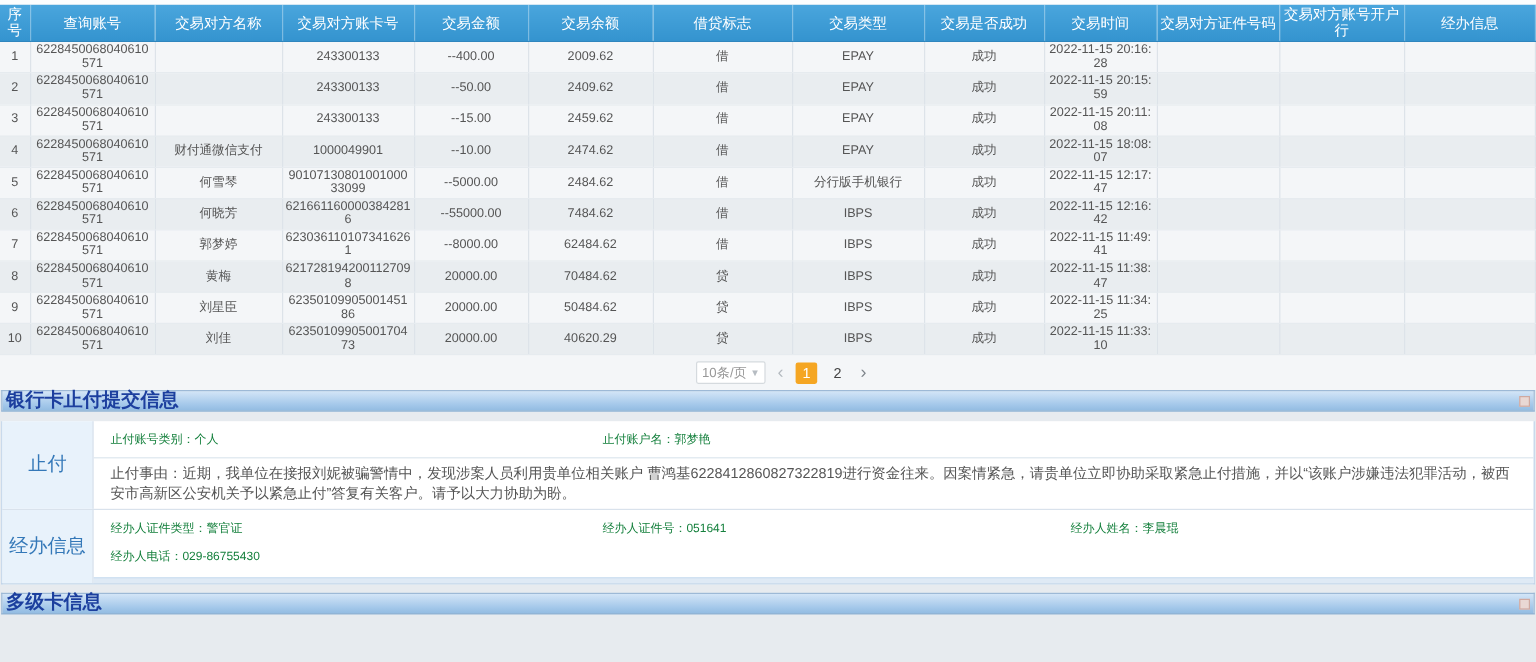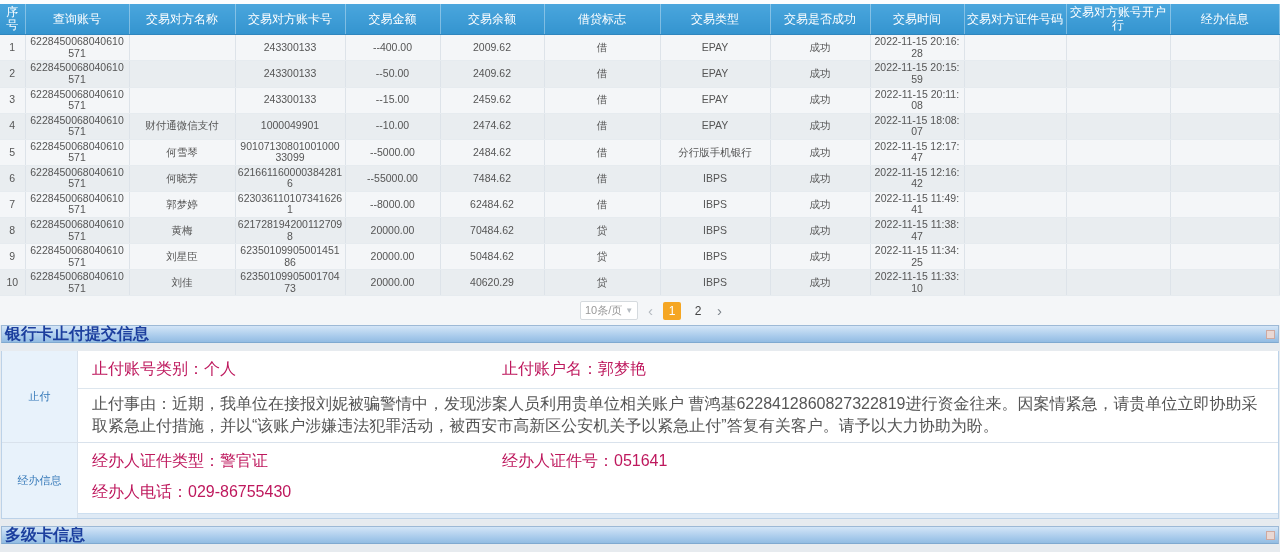--- a/index.html
+++ b/index.html
@@ -74,31 +74,31 @@
     background:#e9d8d4; border:1px solid #cfa9a0; cursor:pointer;
   }
 
   
   .panel { margin:8px 1px 0 1px; background:#fff; border:1px solid #bcd2e8; border-top:none; }
   .group { display:flex; border-bottom:1px solid #d9e2ec; }
   .group:last-of-type { border-bottom:none; }
   .group-label {
     width:76px; flex:0 0 76px; background:#e8f2fb; color:#3478b8;
     display:flex; align-items:center; justify-content:center;
-    border-right:1px solid #d9e2ec; font-size:11px;
+    border-right:1px solid #d9e2ec; font-size:16px;
   }
   .group-content { flex:1 1 auto; min-width:0; }
   .field-row {
     display:grid; grid-template-columns:410px 390px 1fr;
     padding:8px 0 2px 14px;
   }
-  .field { white-space:nowrap; overflow:hidden; font-size:16px; color:#be185d; }
+  .field { white-space:nowrap; overflow:hidden; font-size:10px; color:#15803d; }
   .reason {
     border-top:1px solid #dde6ee; margin-top:6px;
-    padding:4px 8px 5px 14px; font-size:16px; line-height:1.35; color:#555;
+    padding:4px 8px 5px 14px; font-size:12px; line-height:1.35; color:#555;
   }
   .panel-footer { height:5px; background:#dfeaf5; border-top:1px solid #cddff0; margin-top:8px; }
 
   
   .section2 { margin-top:7px; }
 </style>
 </head>
 <body>
 
 <div class="top-strip"></div>
@@ -300,20 +300,21 @@
       </div>
       <div class="reason">止付事由：近期，我单位在接报刘妮被骗警情中，发现涉案人员利用贵单位相关账户 曹鸿基6228412860827322819进行资金往来。因案情紧急，请贵单位立即协助采取紧急止付措施，并以“该账户涉嫌违法犯罪活动，被西安市高新区公安机关予以紧急止付”答复有关客户。请予以大力协助为盼。</div>
     </div>
   </div>
   <div class="group">
     <div class="group-label">经办信息</div>
     <div class="group-content">
       <div class="field-row">
         <div class="field">经办人证件类型：警官证</div>
         <div class="field">经办人证件号：051641</div>
+        <div class="field">经办人姓名：李晨琨</div>
       </div>
       <div class="field-row">
         <div class="field">经办人电话：029-86755430</div>
         <div class="field"></div>
         <div class="field"></div>
       </div>
       <div class="panel-footer"></div>
     </div>
   </div>
 </div>

